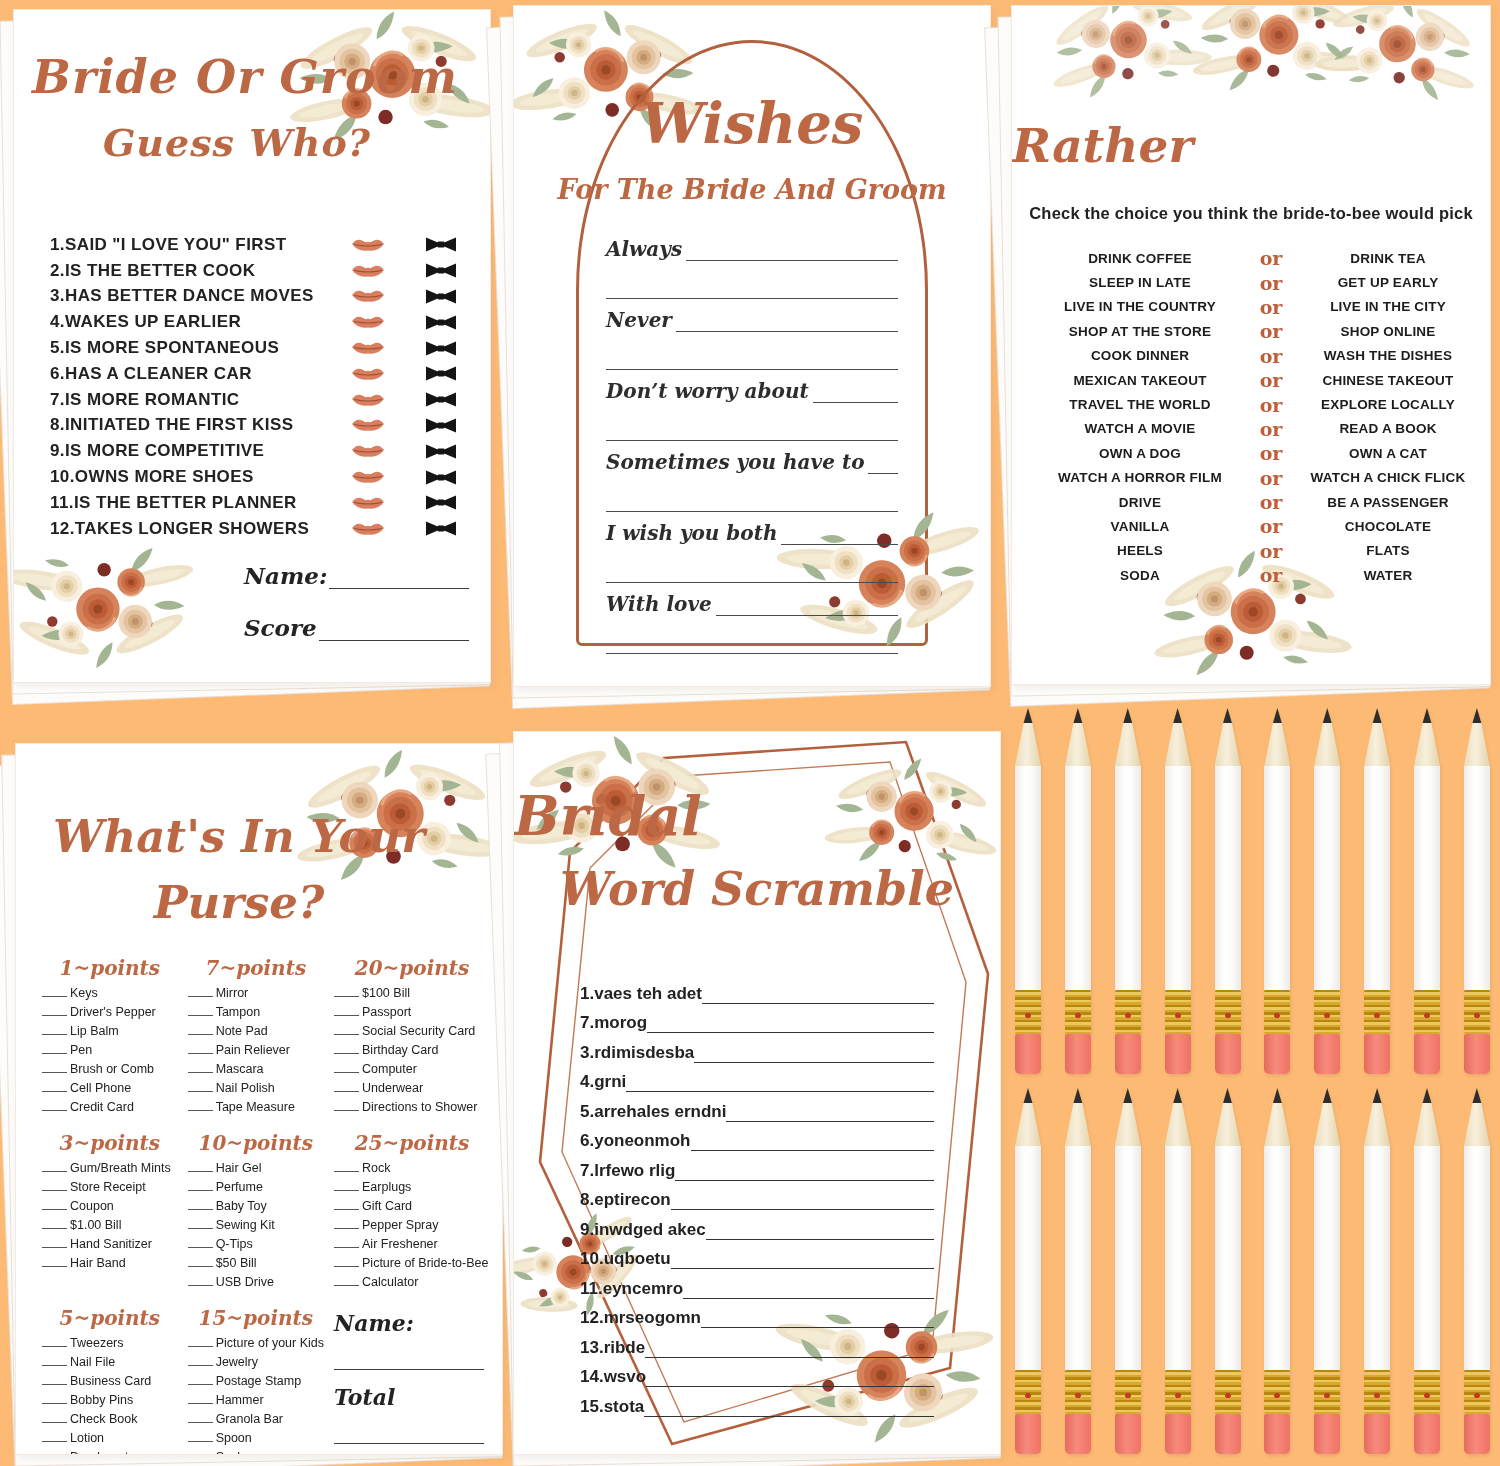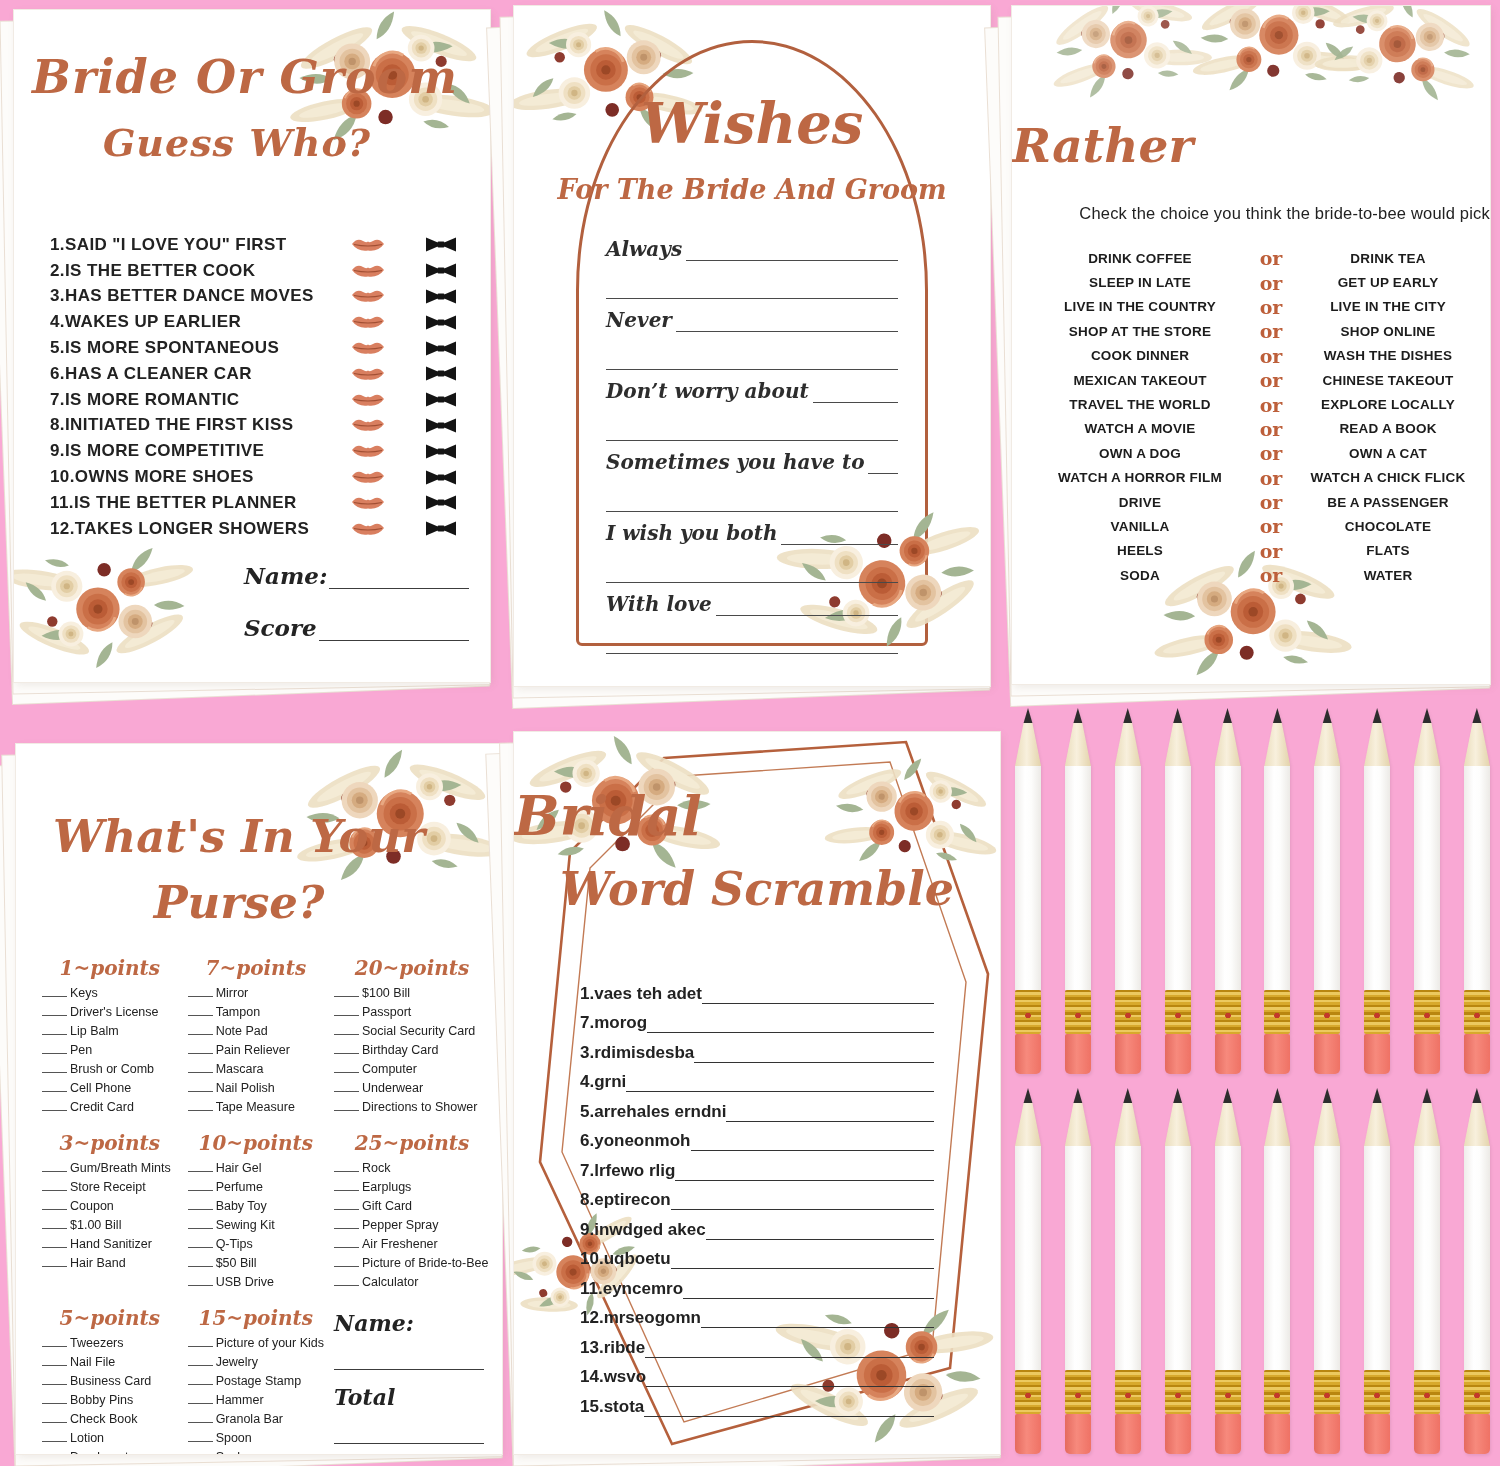--- a/index.html
+++ b/index.html
@@ -1,17 +1,17 @@
 <!DOCTYPE html>
 <html><head>
 <meta charset="utf-8">
 <style>
   * { margin:0; padding:0; box-sizing:border-box; }
   html,body { background:#ffffff; }
-  .page { position:relative; width:1500px; height:1466px; background:#f9a8d4; overflow:hidden;
+  .page { position:relative; width:1500px; height:1466px; background:#fdba74; overflow:hidden;
           font-family:"Liberation Sans", sans-serif; color:#232323;padding-left:28px; }
 
   
   .card { position:absolute; background:#fff; z-index:1; }
   .card .face { position:absolute; inset:0; background:#fff; overflow:hidden; z-index:1;
                 box-shadow:0 0 0 1px #f1ebe4, 2px 3px 8px rgba(120,100,80,.12); }
   .card::before, .card::after { content:""; position:absolute; inset:0; background:#fdfcfa;
                 box-shadow:0 0 0 1px #eadfd4; }
   .card::before { transform:translate(-7px,7px) rotate(-1.1deg); z-index:-1; }
   .card::after  { transform:translate(-14px,13px) rotate(-2.2deg); z-index:-2; }
@@ -47,21 +47,21 @@
   .wi-lrow { display:flex; align-items:flex-end; height:33px; }
   .wi-label { font-size:20px; color:#2d2d2d; white-space:nowrap; }
   .wi-line  { flex:1; border-bottom:1.2px solid #4a4a4a; height:1.2em; margin-left:4px; }
   .wi-frow-wrap { height:38px; display:flex; align-items:flex-end; }
   .wi-frow-wrap .wi-line { margin-left:0; }
 
   
   #card-ws { left:1012px; top:6px; width:478px; height:678px; }
   .ws-title1 { position:absolute; top:48px; left:0; right:0; text-align:center; font-size:47px; z-index:2; }
   .ws-title2 { position:absolute; top:112px; left:0; right:0; text-align:left; font-size:47px; z-index:2; }
-  .ws-sub { position:absolute; top:198px; left:0; right:0; text-align:right; font-size:16.5px; font-weight:400; letter-spacing:.2px; color:#222; z-index:2; }
+  .ws-sub { position:absolute; top:198px; left:0; right:0; text-align:center; font-size:16.5px; font-weight:700; letter-spacing:.2px; color:#222; z-index:2; }
   .ws-list { position:absolute; left:28px; right:16px; top:240px; z-index:2; }
   .ws-row { display:grid; grid-template-columns:200px 62px 1fr; align-items:center; height:24.4px; }
   .ws-opt { font-size:13.5px; font-weight:700; letter-spacing:.2px; color:#1c1c1c;text-align:center; }
   .ws-or  { text-align:center; font-family:"DejaVu Serif", serif; font-weight:700; font-size:19px; color:#bd5f3a; }
 
   
   #card-pu { left:16px; top:744px; width:486px; height:710px; }
   .pu-title1 { position:absolute; top:66px; left:0; right:40px; text-align:center; font-size:45px; z-index:2; }
   .pu-title2 { position:absolute; top:132px; left:0; right:40px; text-align:center; font-size:45px; z-index:2; }
   .pu-grid { position:absolute; left:26px; right:12px; top:212px; display:grid;
@@ -512,21 +512,21 @@
       <div class="pu-grid">
         <div class="purse-list">
           
         
             <div class="pu-group">
               <div class="pu-header">1~points</div>
               <div>
 
                   <div class="pu-item"><span class="bl"></span><span>Keys</span></div>
 
-                  <div class="pu-item"><span class="bl"></span><span>Driver's License</span></div>
+                  <div class="pu-item"><span class="bl"></span><span>Driver's Pepper</span></div>
 
                   <div class="pu-item"><span class="bl"></span><span>Lip Balm</span></div>
 
                   <div class="pu-item"><span class="bl"></span><span>Pen</span></div>
 
                   <div class="pu-item"><span class="bl"></span><span>Brush or Comb</span></div>
 
                   <div class="pu-item"><span class="bl"></span><span>Cell Phone</span></div>
 
                   <div class="pu-item"><span class="bl"></span><span>Credit Card</span></div>

